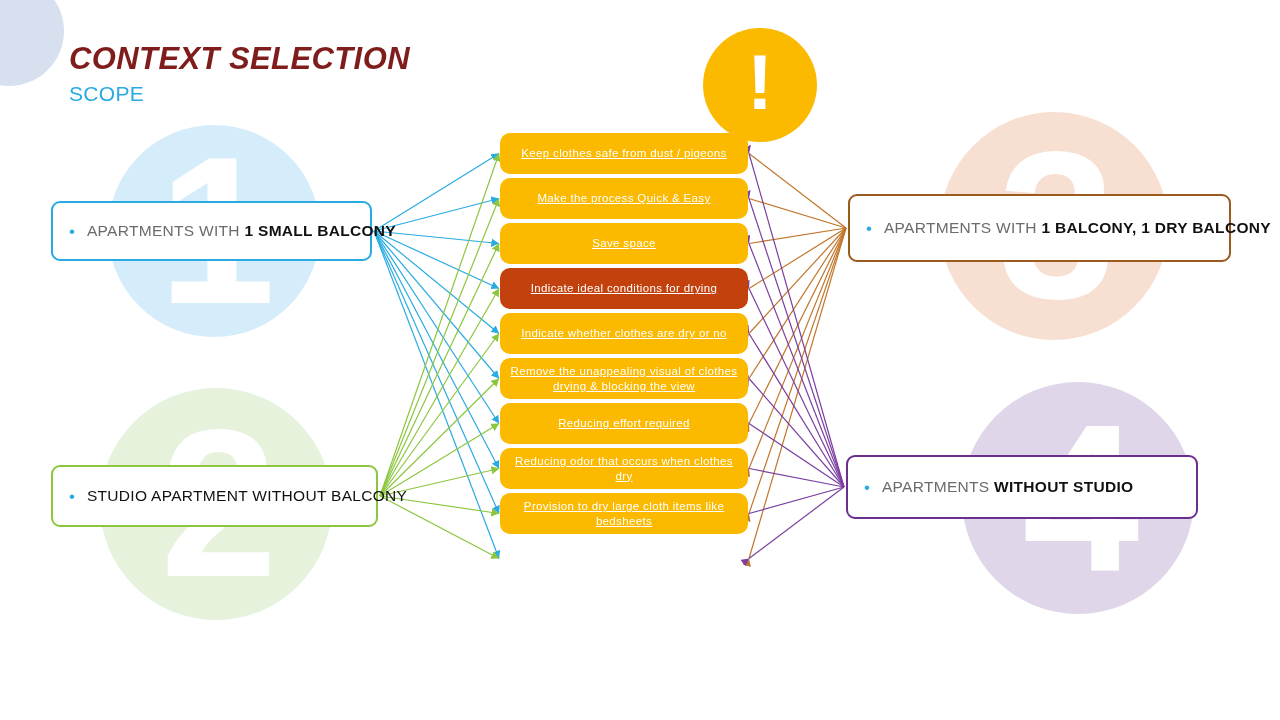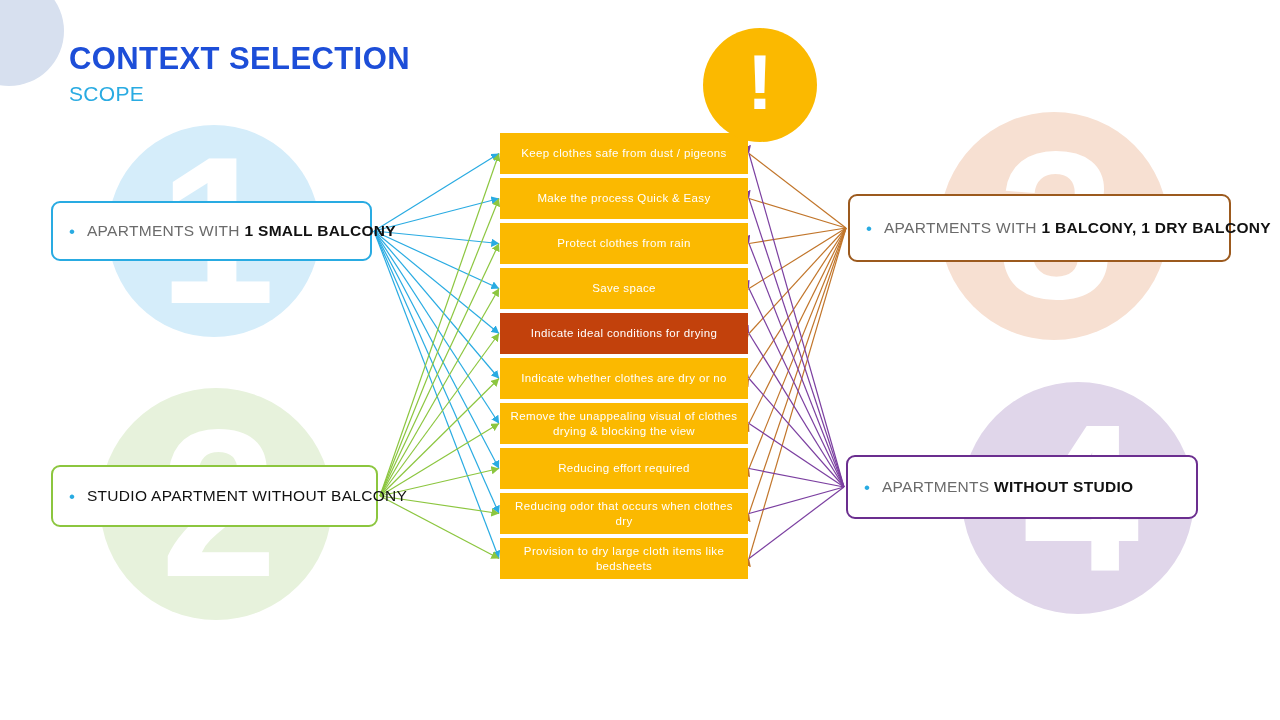--- a/index.html
+++ b/index.html
@@ -127,32 +127,33 @@
 
   
   #req-column {
     position: absolute;
     left: 500px;
     top: 133px;
     width: 248px;
   }
   .req-box {
     background: #FBB900;
-    border-radius: 0;
+    border-radius: 10px;
     color: #ffffff;
     font-size: 11.5px;
     letter-spacing: 0.35px;
     text-align: center;
     display: flex;
     align-items: center;
     justify-content: center;
     padding: 12px 10px;
     box-sizing: border-box;
     margin-bottom: 4px;
     line-height: 1.25;
+    text-decoration: underline;
   }
 
   
   #alert-badge {
     position: absolute;
     left: 703px;
     top: 28px;
     width: 114px;
     height: 114px;
     border-radius: 50%;
@@ -184,21 +185,21 @@
     <span class="wm-num" style="color: rgb(255, 255, 255);">2</span>
   </div>
   <div class="wm" id="wm-3" style="background: rgb(247, 224, 210);">
     <span class="wm-num" style="color: rgb(255, 255, 255);">3</span>
   </div>
   <div class="wm" id="wm-4" style="background: rgb(224, 214, 234);">
     <span class="wm-num" style="color: rgb(255, 255, 255);">4</span>
   </div>
 
   <div id="header">
-    <div id="page-title" style="color: #1d4ed8;">CONTEXT SELECTION</div>
+    <div id="page-title" style="color: #7f1d1d; font-style: italic;">CONTEXT SELECTION</div>
     <div id="page-subtitle" style="color: rgb(41, 171, 226);">SCOPE</div>
   </div>
 
   <svg id="arrows" viewBox="0 0 1280 720">
       <defs>
         <marker id="mk0" markerWidth="7" markerHeight="7" refX="6.4" refY="3.5" orient="auto" markerUnits="strokeWidth">
           <path d="M0,0 L0,7 L6.5,3.5 z" fill="#29ABE2"></path>
         </marker>
         <marker id="mk1" markerWidth="7" markerHeight="7" refX="6.4" refY="3.5" orient="auto" markerUnits="strokeWidth">
           <path d="M0,0 L0,7 L6.5,3.5 z" fill="#8CC63F"></path>
@@ -273,23 +274,20 @@
   </div>
 
   <div id="req-column">
       <div class="req-box" style="height: 41px; background: rgb(251, 185, 0); color: rgb(255, 255, 255);">
         <span>Keep clothes safe from dust / pigeons</span>
       </div>
       <div class="req-box" style="height: 41px; background: rgb(251, 185, 0); color: rgb(255, 255, 255);">
         <span>Make the process Quick &amp; Easy</span>
       </div>
       <div class="req-box" style="height: 41px; background: rgb(251, 185, 0); color: rgb(255, 255, 255);">
-        <span>Protect clothes from rain</span>
-      </div>
-      <div class="req-box" style="height: 41px; background: rgb(251, 185, 0); color: rgb(255, 255, 255);">
         <span>Save space</span>
       </div>
       <div class="req-box" style="height: 41px; background: #c2410c; color: rgb(255, 255, 255);">
         <span>Indicate ideal conditions for drying</span>
       </div>
       <div class="req-box" style="height: 41px; background: rgb(251, 185, 0); color: rgb(255, 255, 255);">
         <span>Indicate whether clothes are dry or no</span>
       </div>
       <div class="req-box" style="height: 41px; background: rgb(251, 185, 0); color: rgb(255, 255, 255);">
         <span>Remove the unappealing visual of clothes drying &amp; blocking the view</span>

